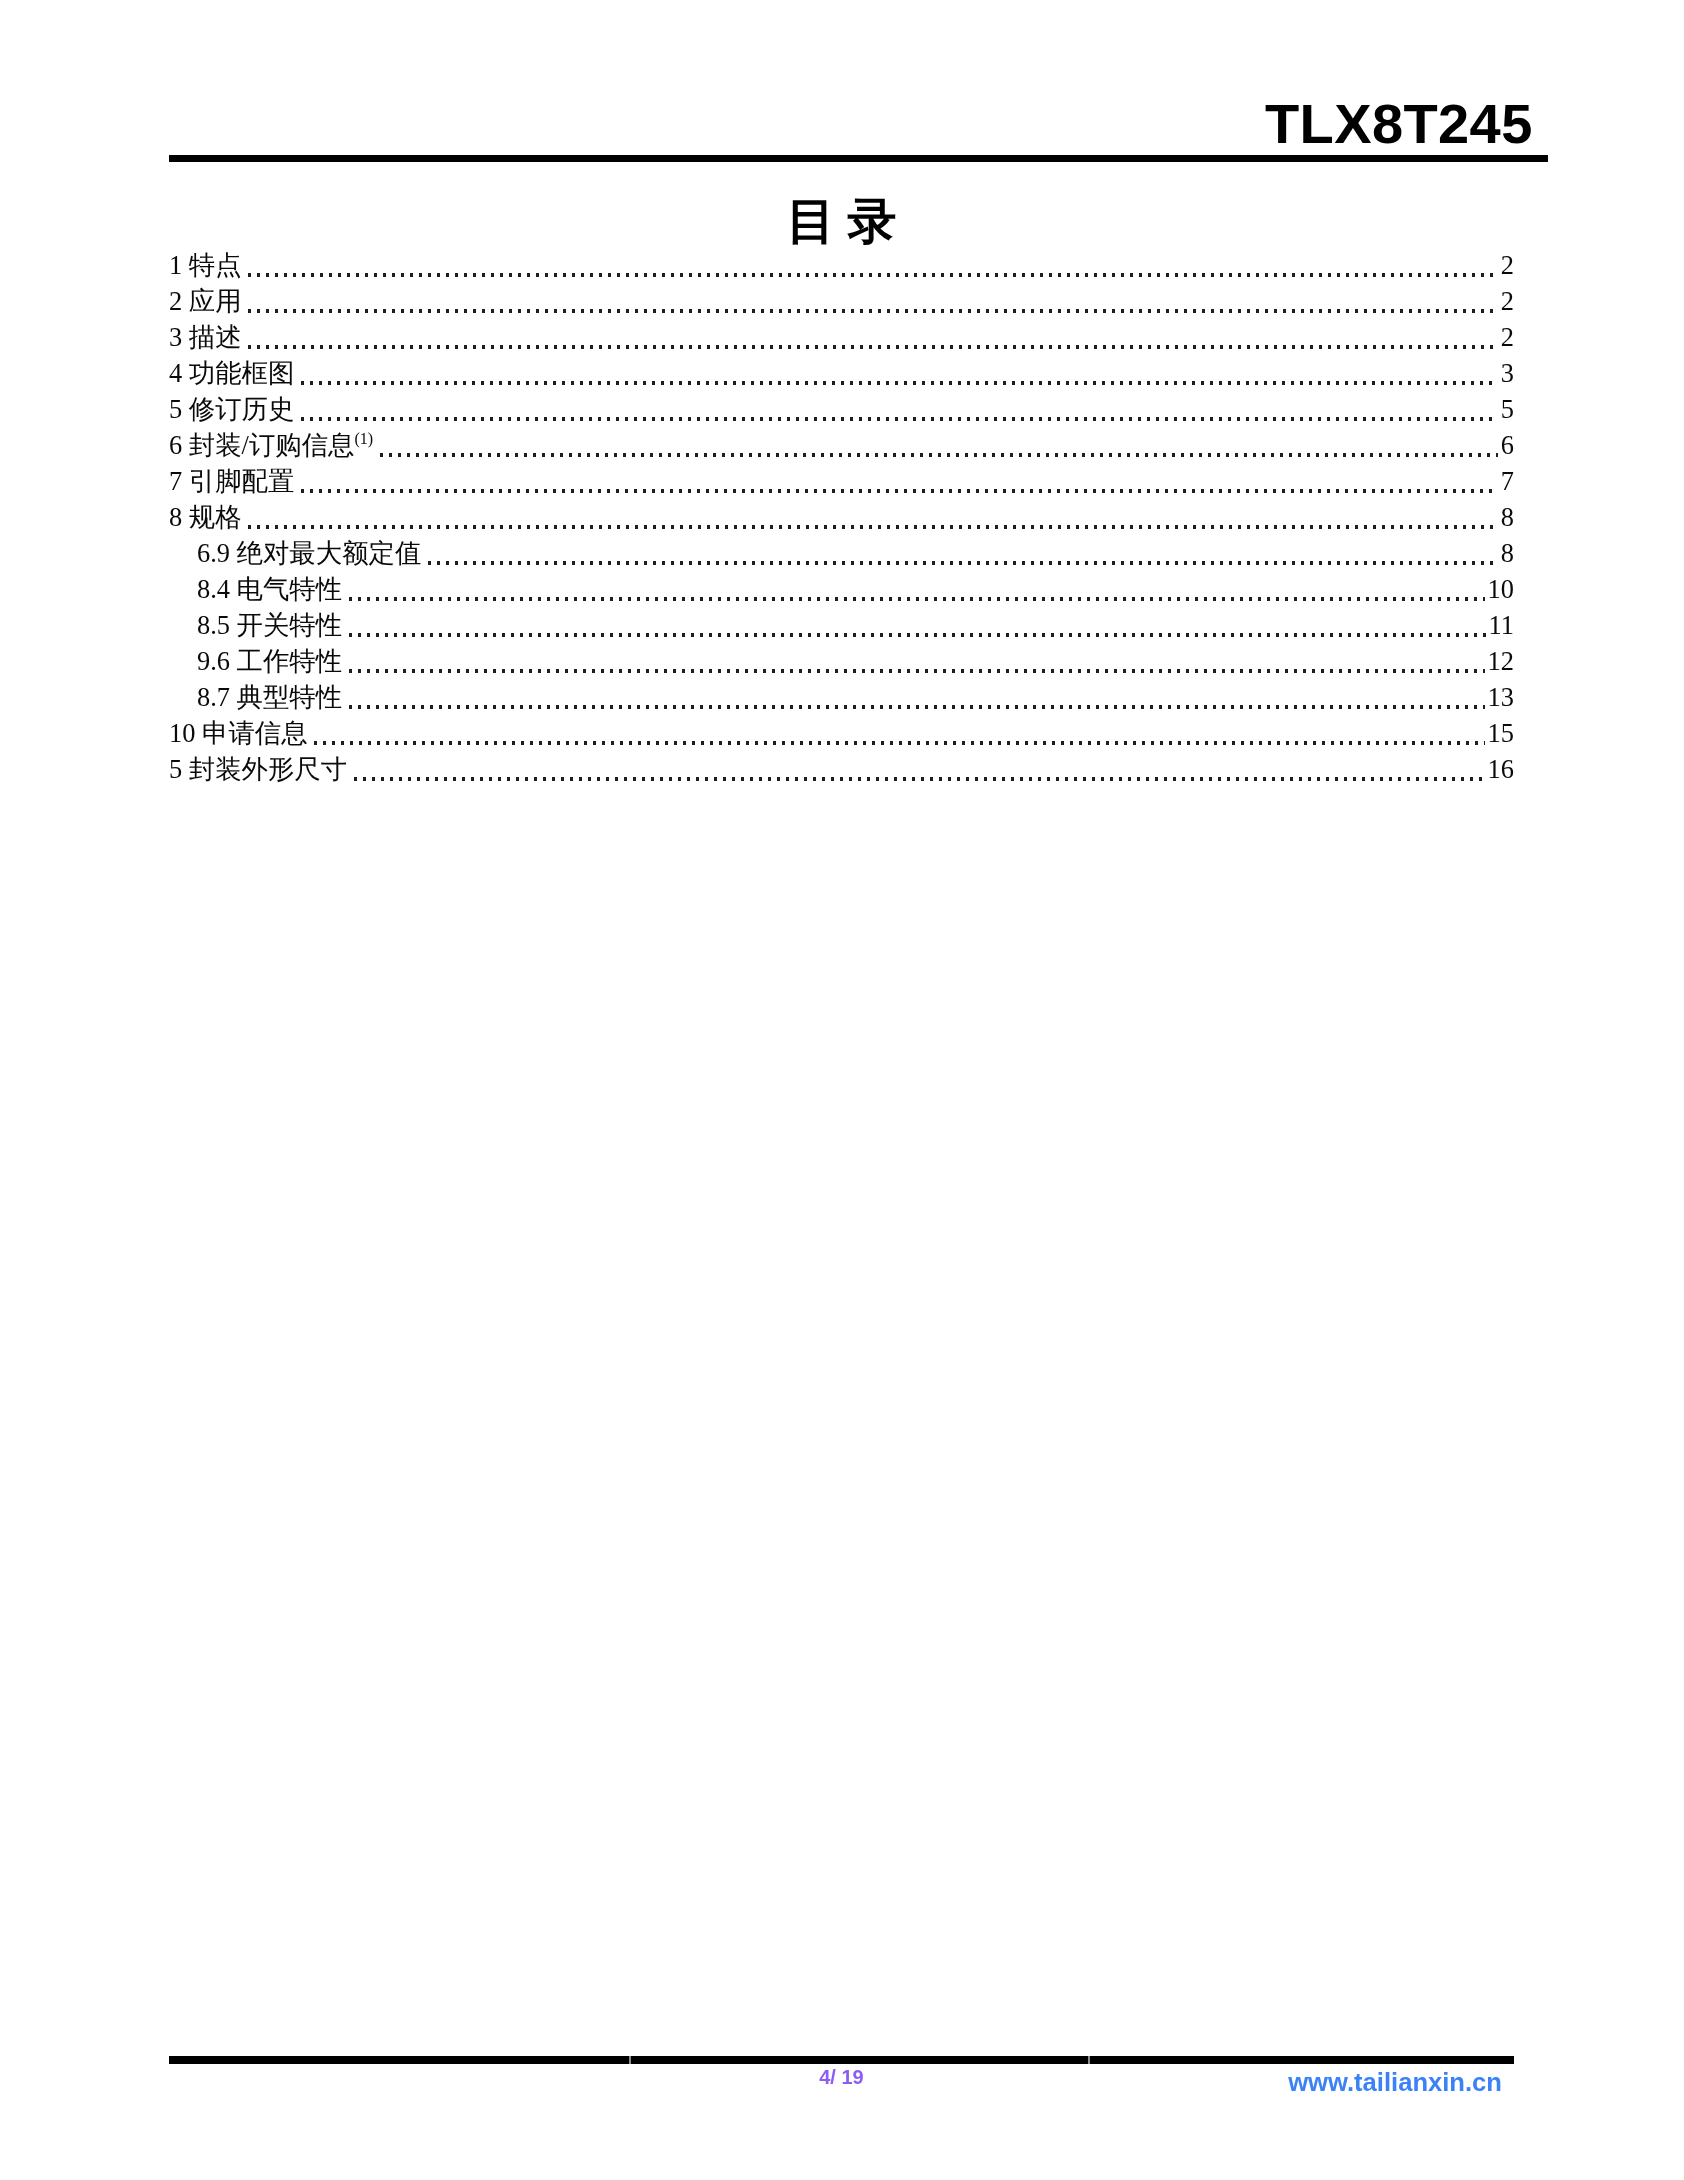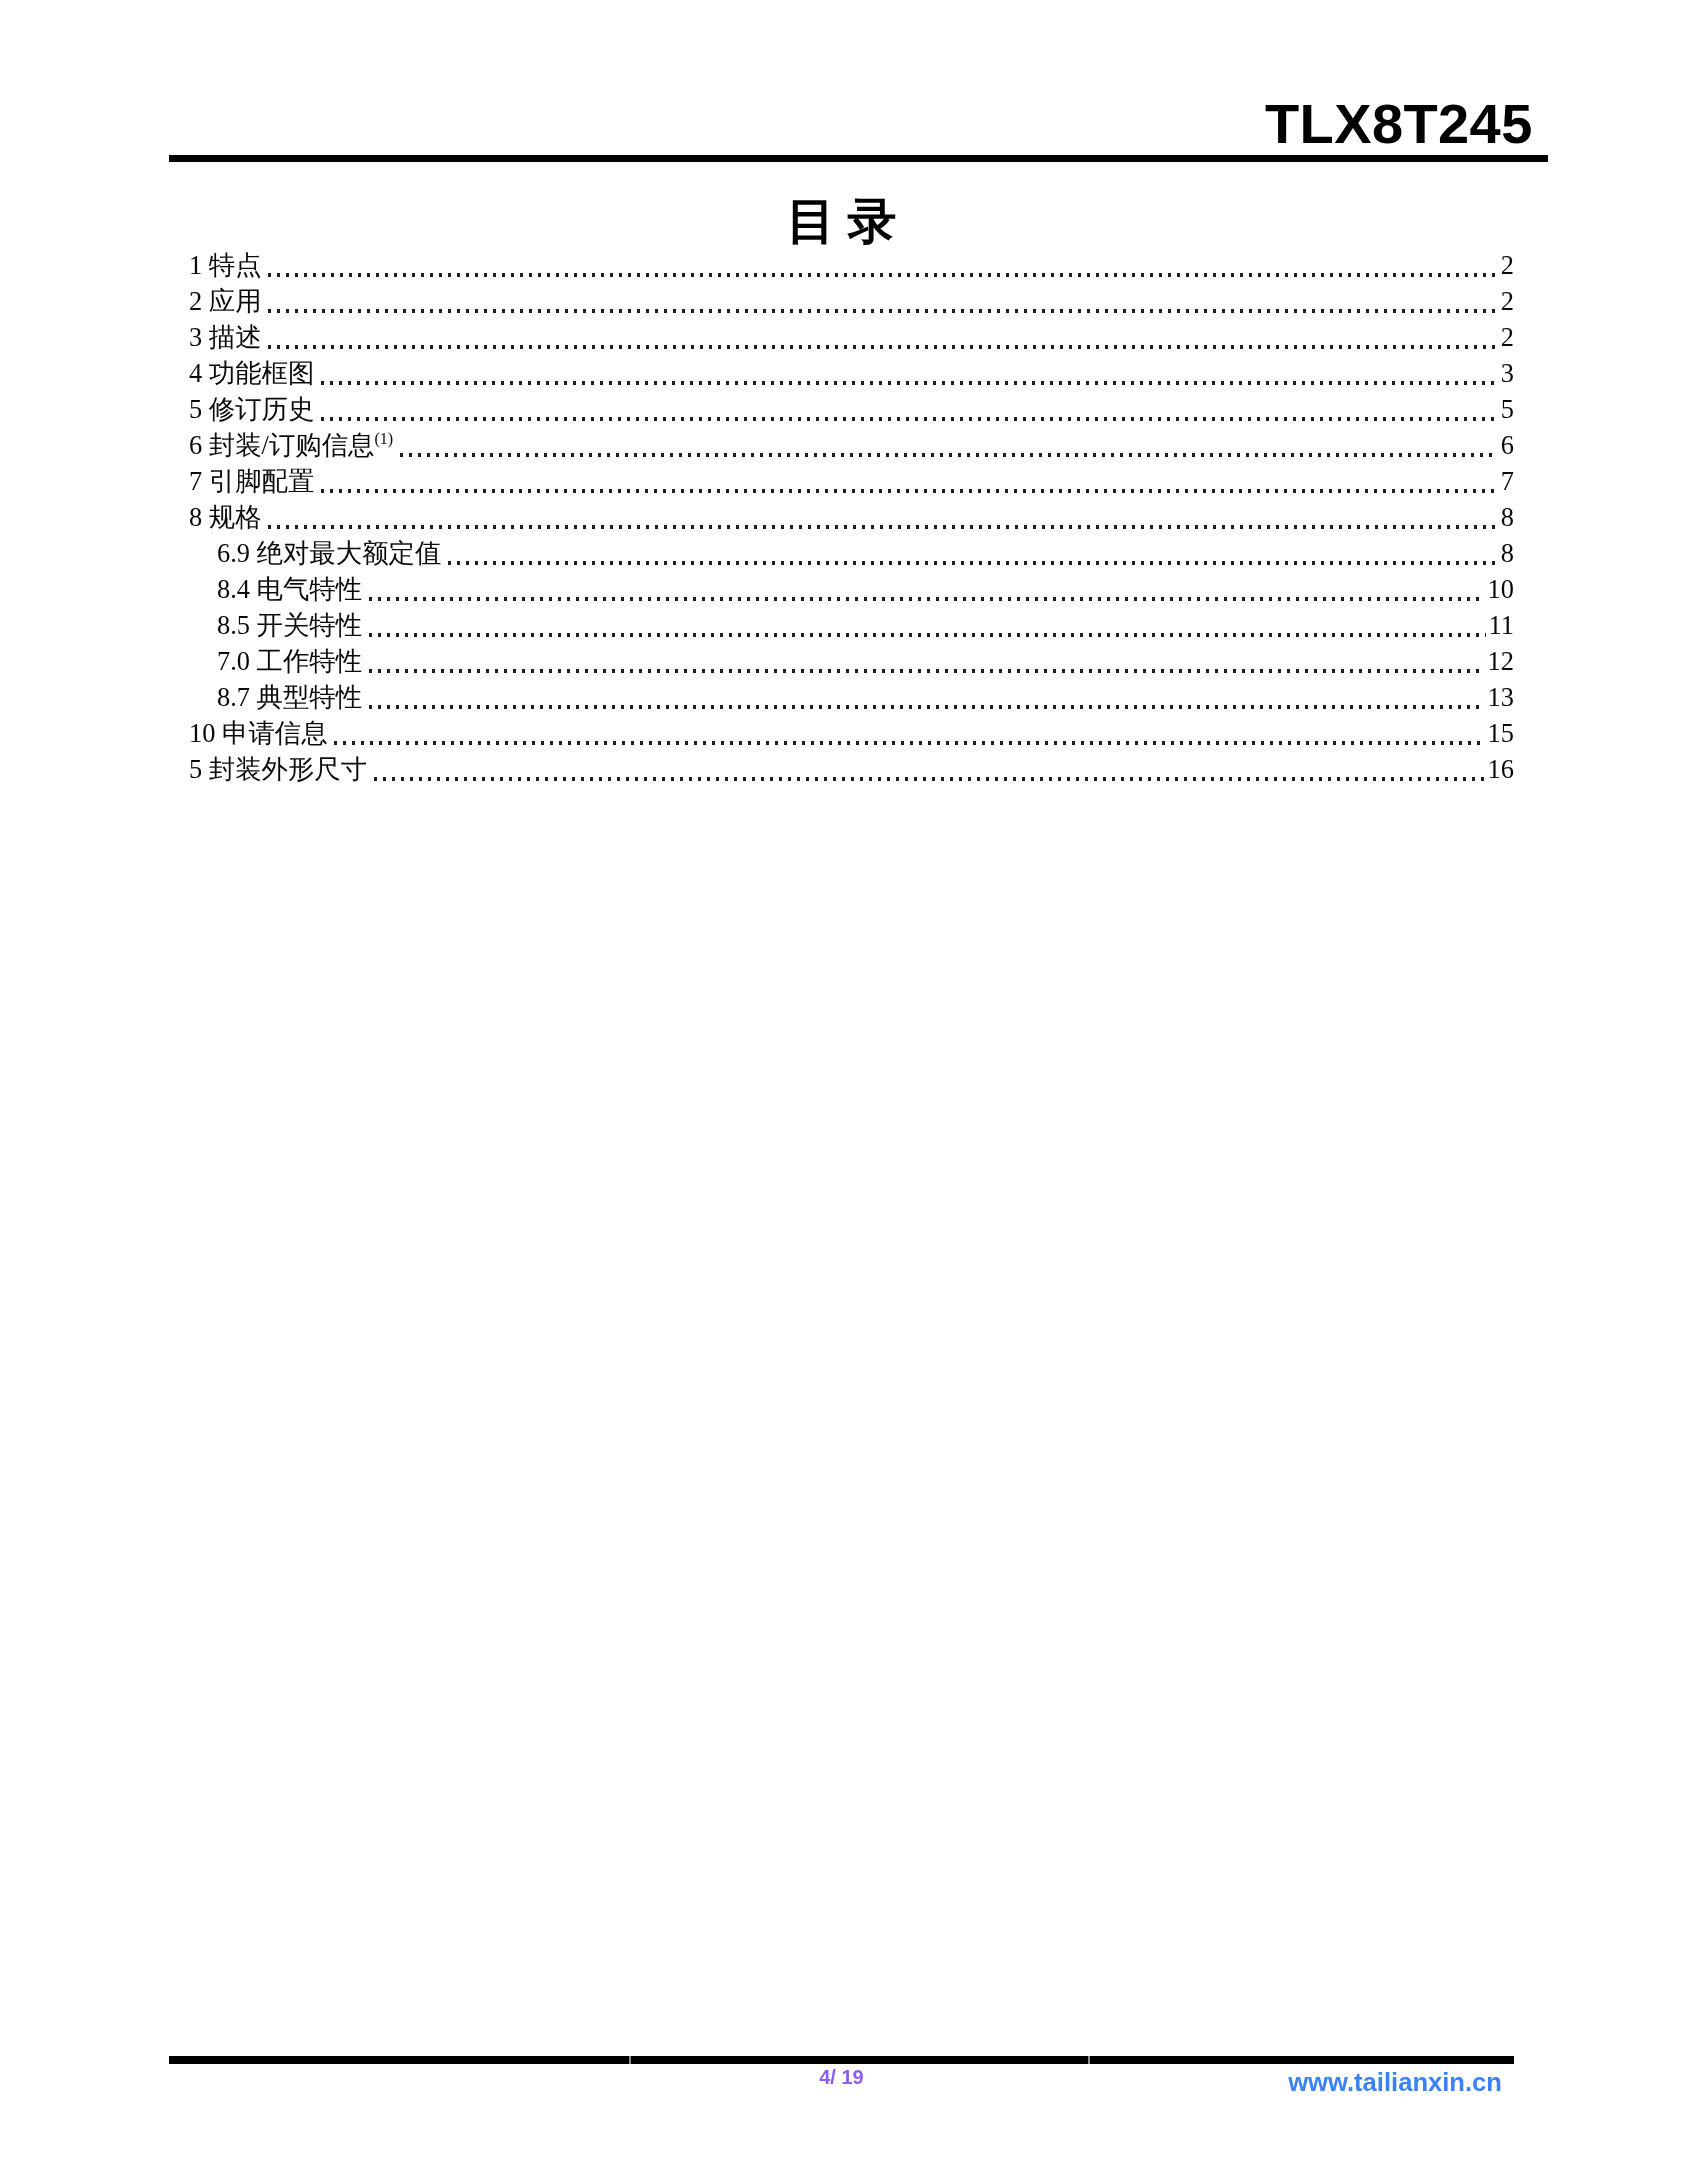--- a/index.html
+++ b/index.html
@@ -59,21 +59,20 @@
     width: 1345px;
   }
   .toc-row {
     display: flex;
     align-items: stretch;
     height: 36px;
     line-height: 36px;
     font-size: 26.4px;
     color: #0a0a0a;
     cursor: pointer;
-    margin-left: 20px;
   }
   .toc-row.level-2 { padding-left: 28px; }
   .toc-label { white-space: nowrap; }
   .toc-label sup {
     font-size: 16px;
     line-height: 0;
     vertical-align: super;
   }
   .toc-leader {
     flex: 1 1 auto;
@@ -190,21 +189,21 @@
     <span class="toc-label">8.4 电气特性</span>
     <span class="toc-leader"></span>
     <span class="toc-page">10</span>
   </div>
     <div class="toc-row level-2">
     <span class="toc-label">8.5 开关特性</span>
     <span class="toc-leader"></span>
     <span class="toc-page">11</span>
   </div>
     <div class="toc-row level-2">
-    <span class="toc-label">7.0 工作特性</span>
+    <span class="toc-label">9.6 工作特性</span>
     <span class="toc-leader"></span>
     <span class="toc-page">12</span>
   </div>
     <div class="toc-row level-2">
     <span class="toc-label">8.7 典型特性</span>
     <span class="toc-leader"></span>
     <span class="toc-page">13</span>
   </div>
     <div class="toc-row level-1">
     <span class="toc-label">10 申请信息</span>

